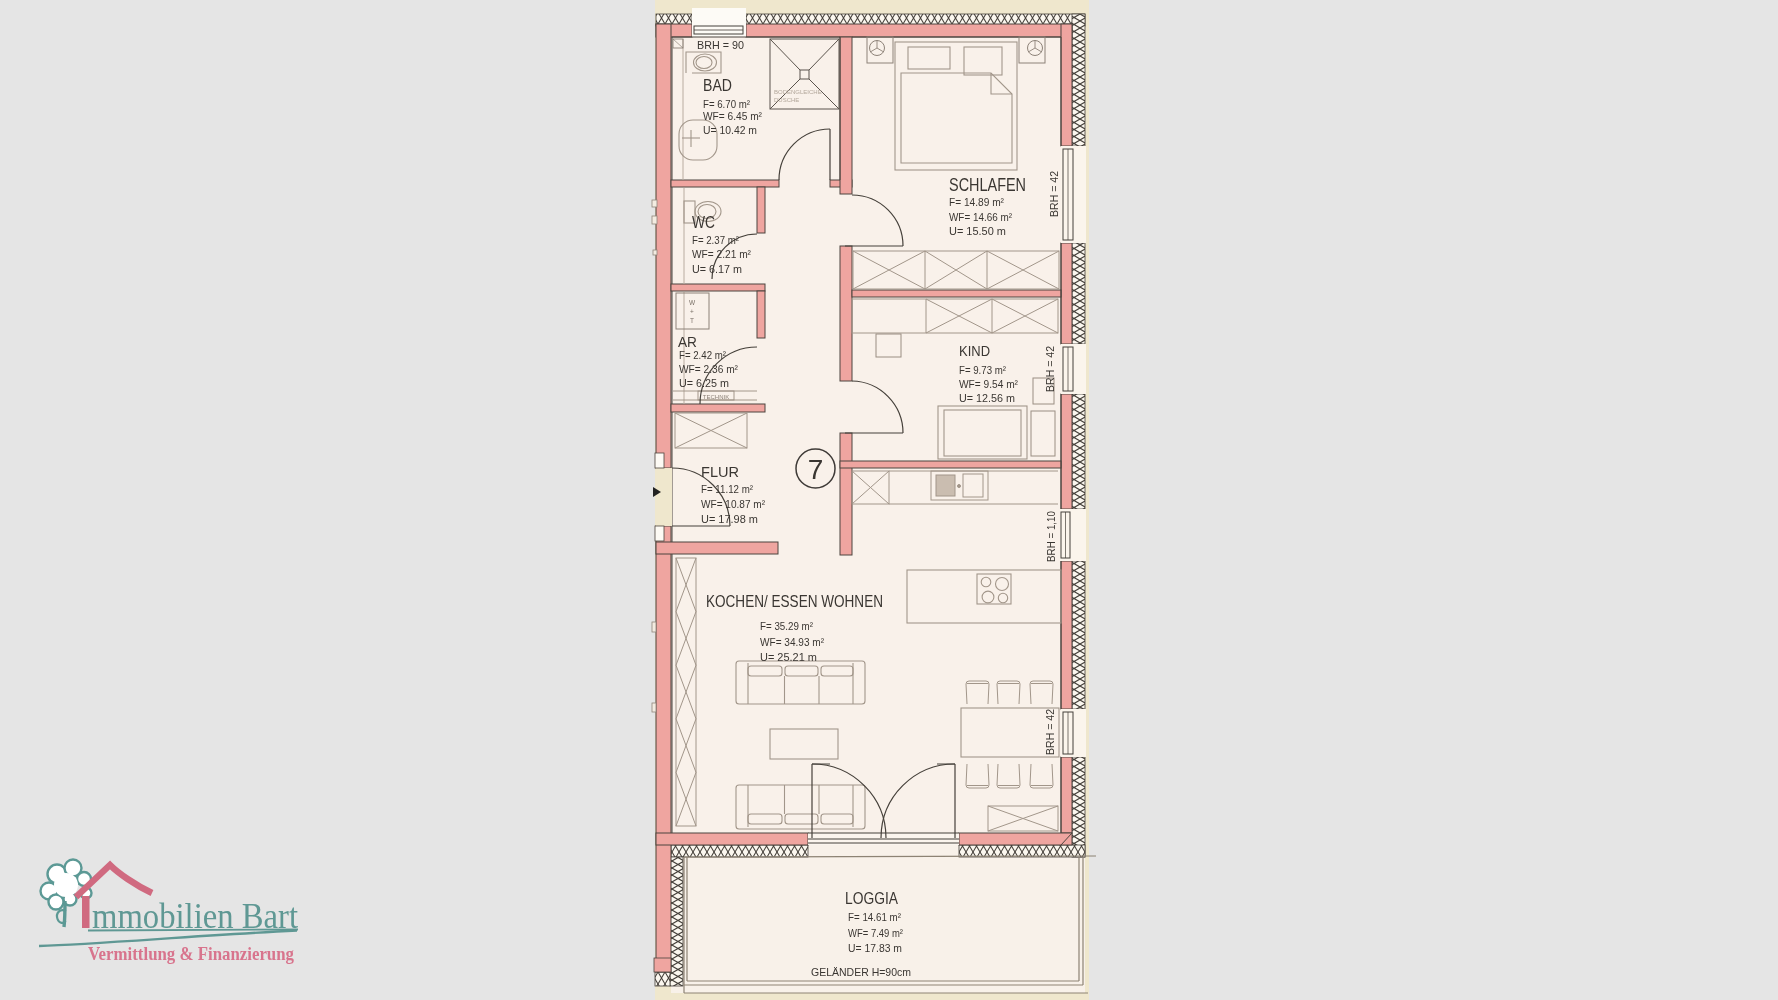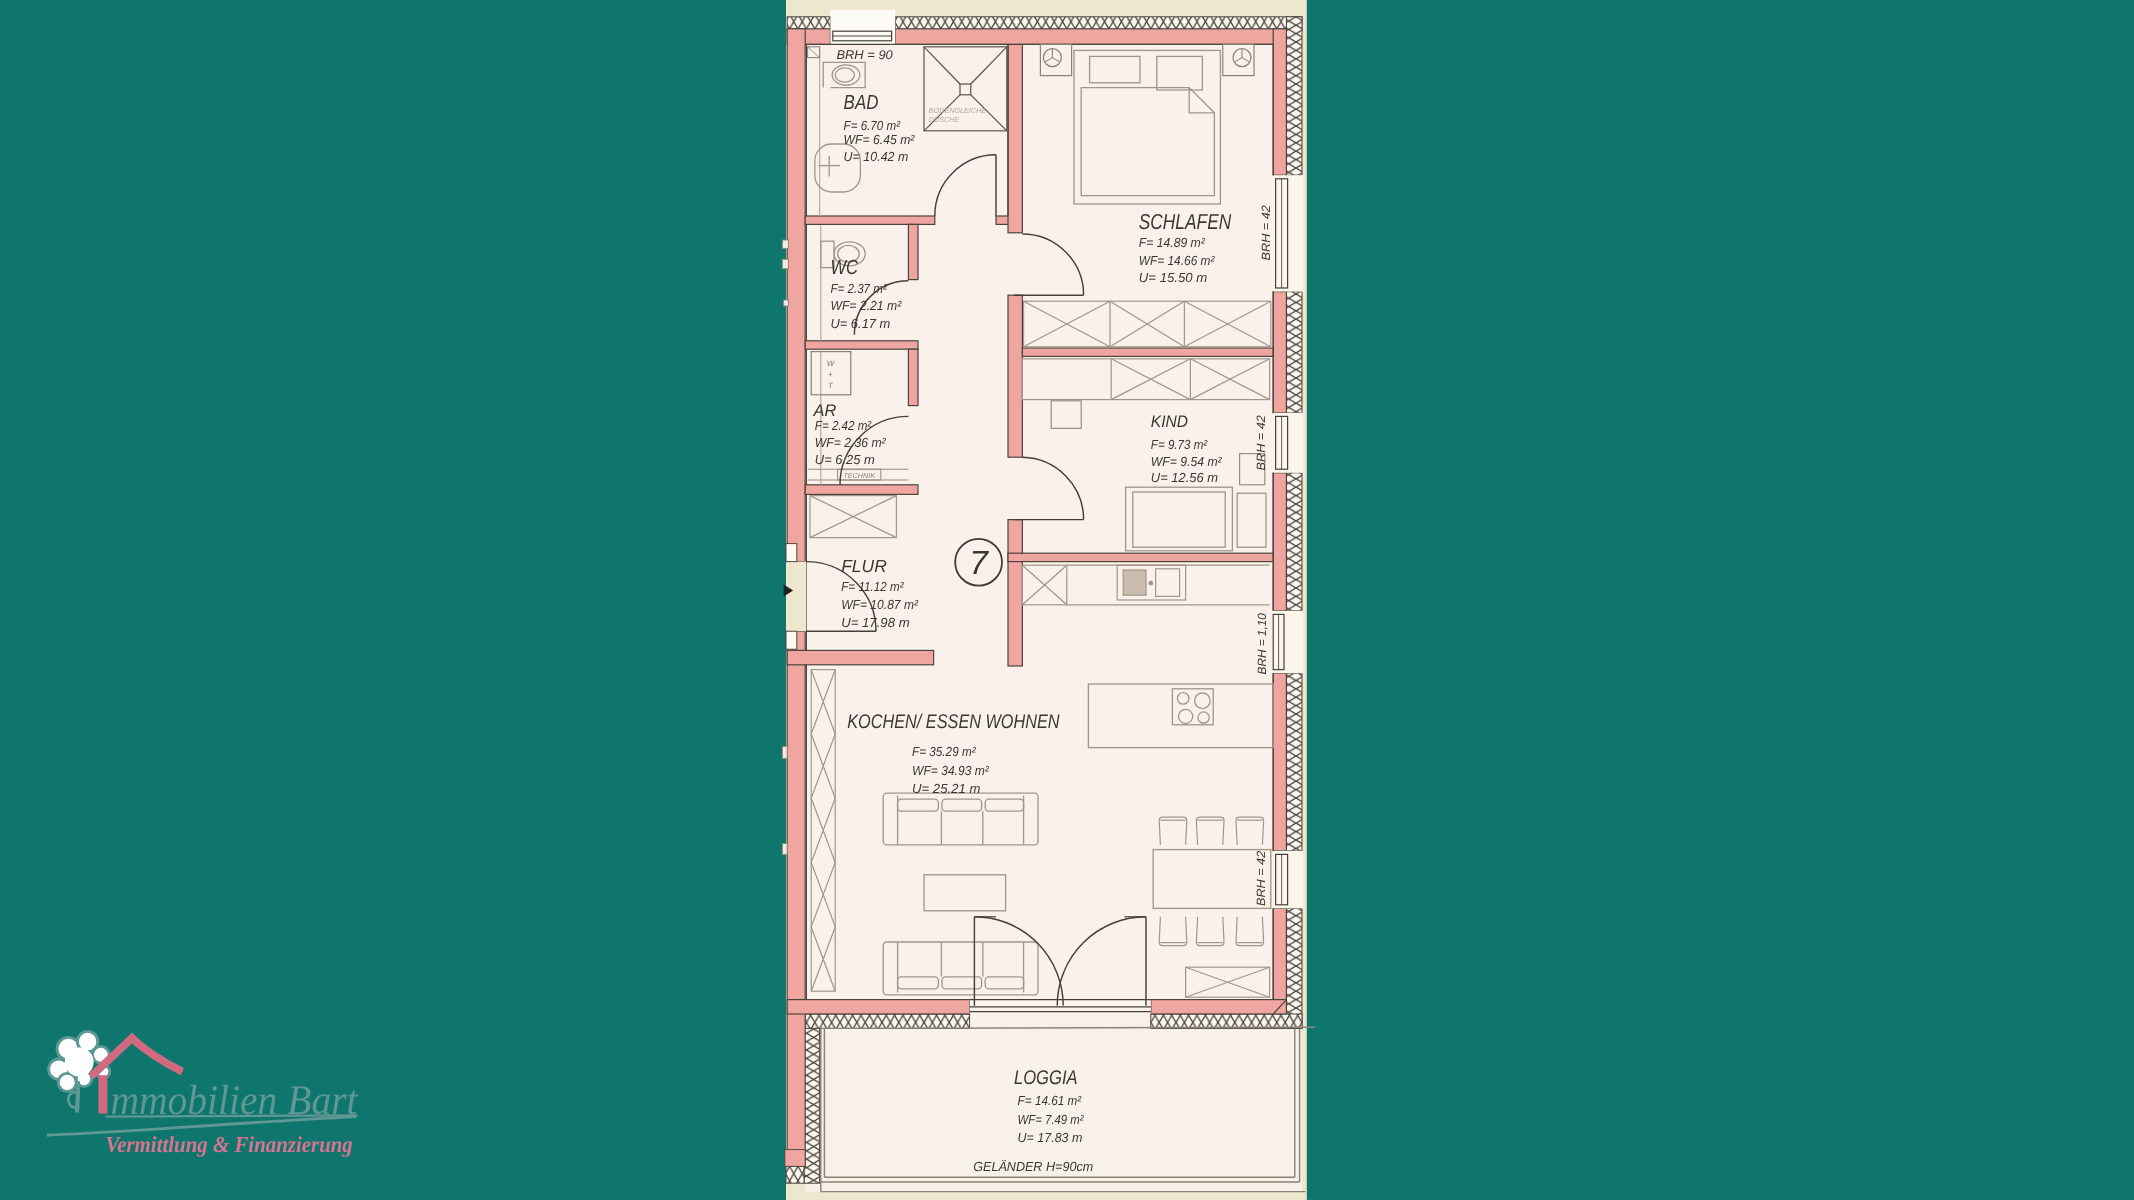--- a/index.html
+++ b/index.html
@@ -1,17 +1,17 @@
 <!DOCTYPE html>
 <html><head>
 <meta charset="utf-8">
 <style>
   html,body{margin:0;padding:0;background:#ffffff;}
-  #page{position:relative;width:1778px;height:1000px;background:#0f766e;overflow:hidden;
-        font-family:"Liberation Sans", sans-serif;font-style:italic;}
+  #page{position:relative;width:1778px;height:1000px;background:#e5e5e5;overflow:hidden;
+        font-family:"Liberation Sans", sans-serif;}
   svg{position:absolute;left:0;top:0;}
   text{font-family:"Liberation Sans", sans-serif;}
 </style>
 </head>
 <body>
 <div id="page">
 <svg width="1778" height="1000" viewBox="0 0 1778 1000">
 <defs>
   <pattern id="hatchH" width="7" height="12" patternUnits="userSpaceOnUse">
     <rect width="7" height="12" fill="#fbf7ef"></rect>

